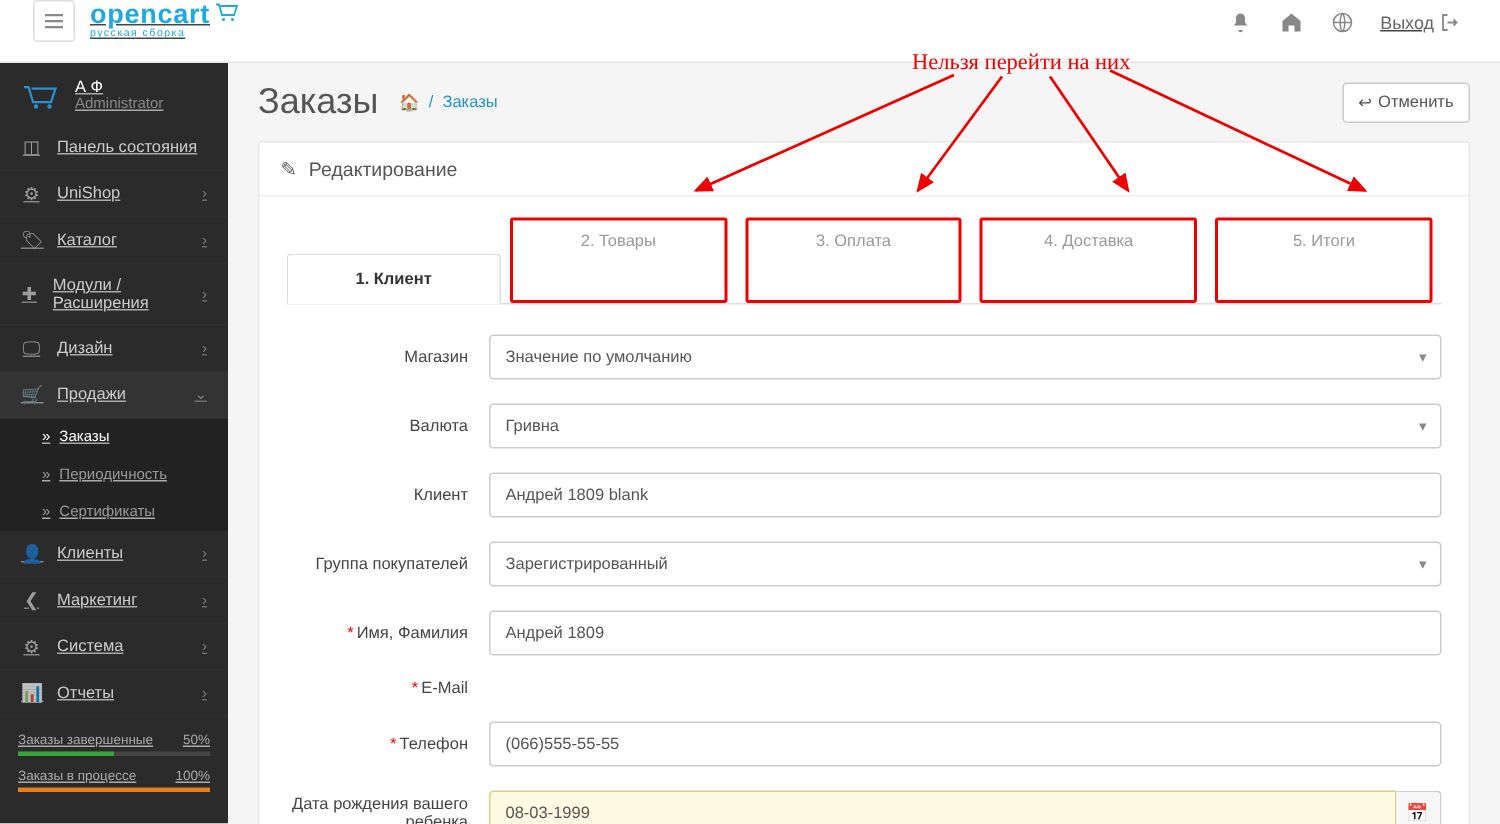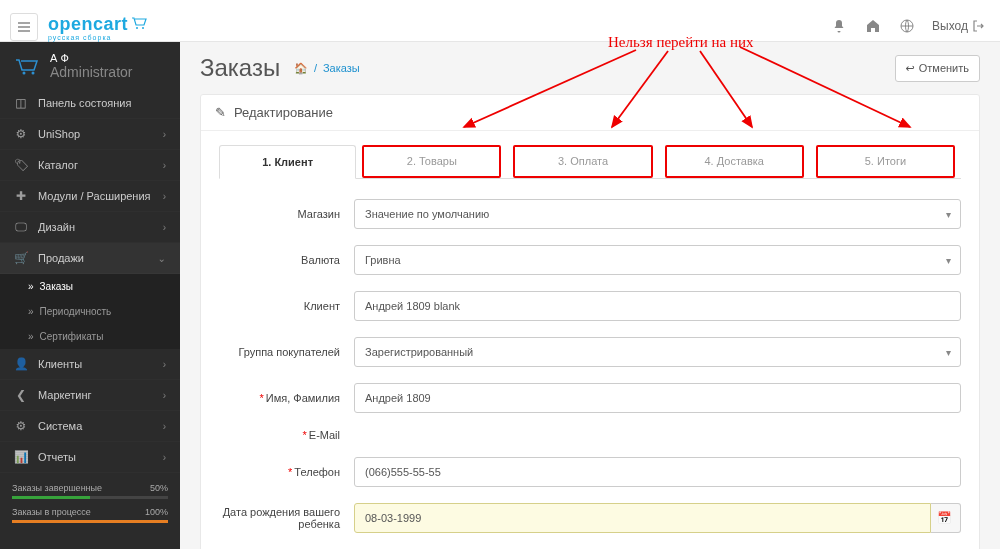--- a/index.html
+++ b/index.html
@@ -1,34 +1,34 @@
 <!DOCTYPE html>
 <html><head>
 <meta charset="utf-8">
 <style>
 * { margin:0; padding:0; box-sizing:border-box; font-family:Arial,sans-serif; }
 body { background:#f5f5f5; font-size:12px; color:#444; width:1000px; height:549px; overflow:hidden; position:relative; }
 
-.topbar { height:42px; background:#fff; border-bottom:1px solid #e6e6e6; display:flex; align-items:flex-end; padding:0 10px; }
+.topbar { height:42px; background:#fff; border-bottom:1px solid #e6e6e6; display:flex; align-items:flex-start; padding:0 22px;text-decoration:underline; }
 .menu-toggle { width:28px; height:28px; border:1px solid #ddd; border-radius:3px; display:flex; align-items:center; justify-content:center; cursor:pointer; color:#888; }
 .logo { margin-left:10px; display:flex; flex-direction:column; line-height:1; }
 .logo-main { font-size:18px; font-weight:bold; color:#1ea9e0; letter-spacing:0.5px; }
 .logo-cart { display:inline-block; margin-left:2px; }
 .logo-sub { font-size:7px; color:#1ea9e0; letter-spacing:1px; margin-top:1px; }
 .topbar-right { margin-left:auto; display:flex; align-items:center; gap:4px; }
 .top-btn { width:30px; height:30px; display:flex; align-items:center; justify-content:center; cursor:pointer; color:#888; font-size:14px; }
 .logout { display:flex; align-items:center; gap:4px; color:#666; cursor:pointer; padding:0 6px; font-size:12px; }
 
 .wrapper { display:flex; height:507px; }
 
-.sidebar { width:180px; background:#2b2b2b; color:#aaa; overflow-y:auto; }
+.sidebar { width:152px; background:#2b2b2b; color:#aaa; overflow-y:auto;text-decoration:underline; }
 .profile { display:flex; align-items:center; gap:8px; padding:10px 14px 8px; }
 .cart-icon { width:28px; height:20px; position:relative; }
 .profile-name { font-size:11px; color:#fff; }
-.profile-role { font-size:14px; color:#888; }
+.profile-role { font-size:10px; color:#888; }
 .nav-item { display:flex; align-items:center; gap:10px; padding:8px 14px; font-size:11px; color:#ccc; cursor:pointer; border-bottom:1px solid rgba(255,255,255,0.02); position:relative; }
 .nav-item.open { background:#333; }
 .nav-icon { width:14px; text-align:center; font-size:12px; opacity:0.7; }
 .nav-arrow { margin-left:auto; font-size:10px; opacity:0.5; }
 .sub-item { padding:7px 14px 7px 28px; font-size:10px; color:#999; cursor:pointer; background:#222; }
 .sub-item.active { color:#fff; }
 .sub-item::before { content:"»"; margin-right:6px; }
 .stats { padding:10px 12px; }
 .stat-row { margin-bottom:8px; }
 .stat-label { display:flex; justify-content:space-between; font-size:9px; color:#aaa; margin-bottom:3px; }
@@ -41,21 +41,21 @@
 .breadcrumb { margin-left:14px; font-size:11px; color:#1e91cf; display:flex; align-items:center; gap:6px; }
 .breadcrumb .home { color:#666; }
 .cancel-btn { margin-left:auto; background:#fff; border:1px solid #ccc; border-radius:3px; padding:6px 10px; font-size:11px; cursor:pointer; display:flex; align-items:center; gap:4px; color:#555; }
 
 .panel { background:#fff; border:1px solid #e8e8e8; border-radius:3px; }
 .panel-head { padding:10px 14px; border-bottom:1px solid #eee; display:flex; align-items:center; gap:8px; color:#555; font-size:13px; }
 .panel-body { padding:14px 18px 20px; }
 
 .tabs { display:flex; border-bottom:1px solid #ddd; margin-bottom:20px; }
 .tab { flex:1; text-align:center; padding:10px 4px; font-size:11px; color:#999; border:1px solid transparent; border-bottom:none; cursor:pointer; position:relative; }
-.tab.active { color:#333; font-weight:bold; border-color:#ddd; border-bottom:1px solid #fff; margin-bottom:-1px; background:#fff; border-radius:3px 3px 0 0; }
+.tab.active { color:#333; font-weight:bold; border-color:#ddd; border-bottom:1px solid #fff; margin-bottom:-1px; background:#fff; border-radius:3px 3px 0 0;margin-top:24px; }
 .tab.boxed { border:2px solid #e00; border-radius:2px; padding:8px 4px; margin:0 6px; }
 
 .form-row { display:flex; align-items:center; margin-bottom:16px; }
 .form-label { width:135px; text-align:right; padding-right:14px; font-size:11px; color:#444; }
 .req { color:#e00; margin-right:2px; }
 .form-control { flex:1; }
 .input, .select { width:100%; height:30px; border:1px solid #ccc; border-radius:3px; padding:0 10px; font-size:11px; color:#555; background:#fff; }
 .select { appearance:none; position:relative; }
 .select-wrap { position:relative; flex:1;text-decoration:underline; }
 .select-wrap::after { content:"▾"; position:absolute; right:10px; top:50%; transform:translateY(-50%); font-size:10px; color:#888; pointer-events:none; }

